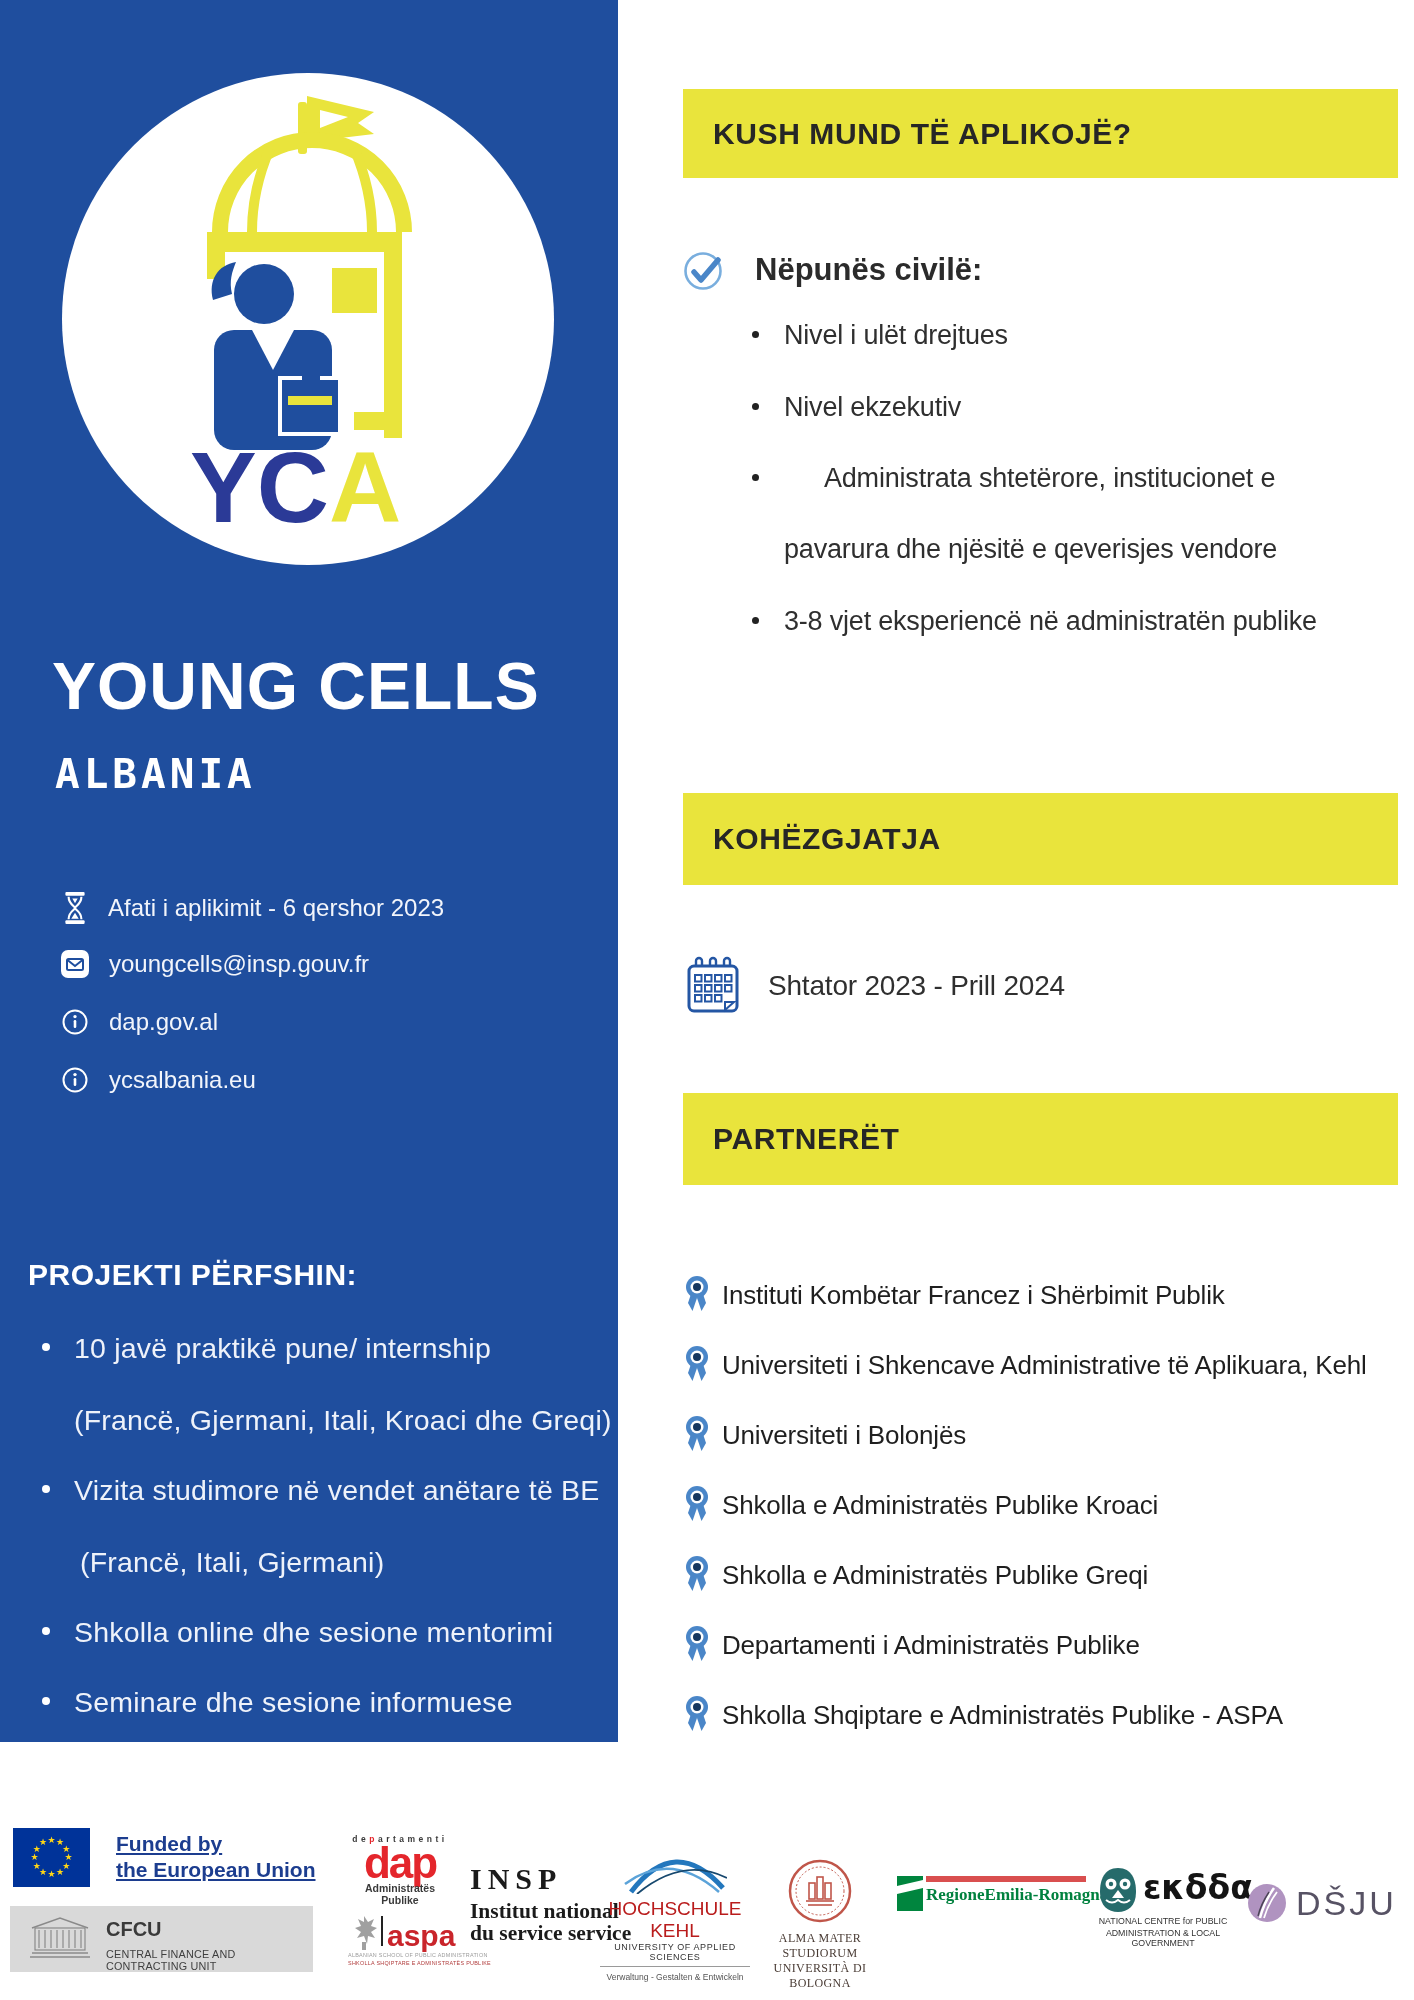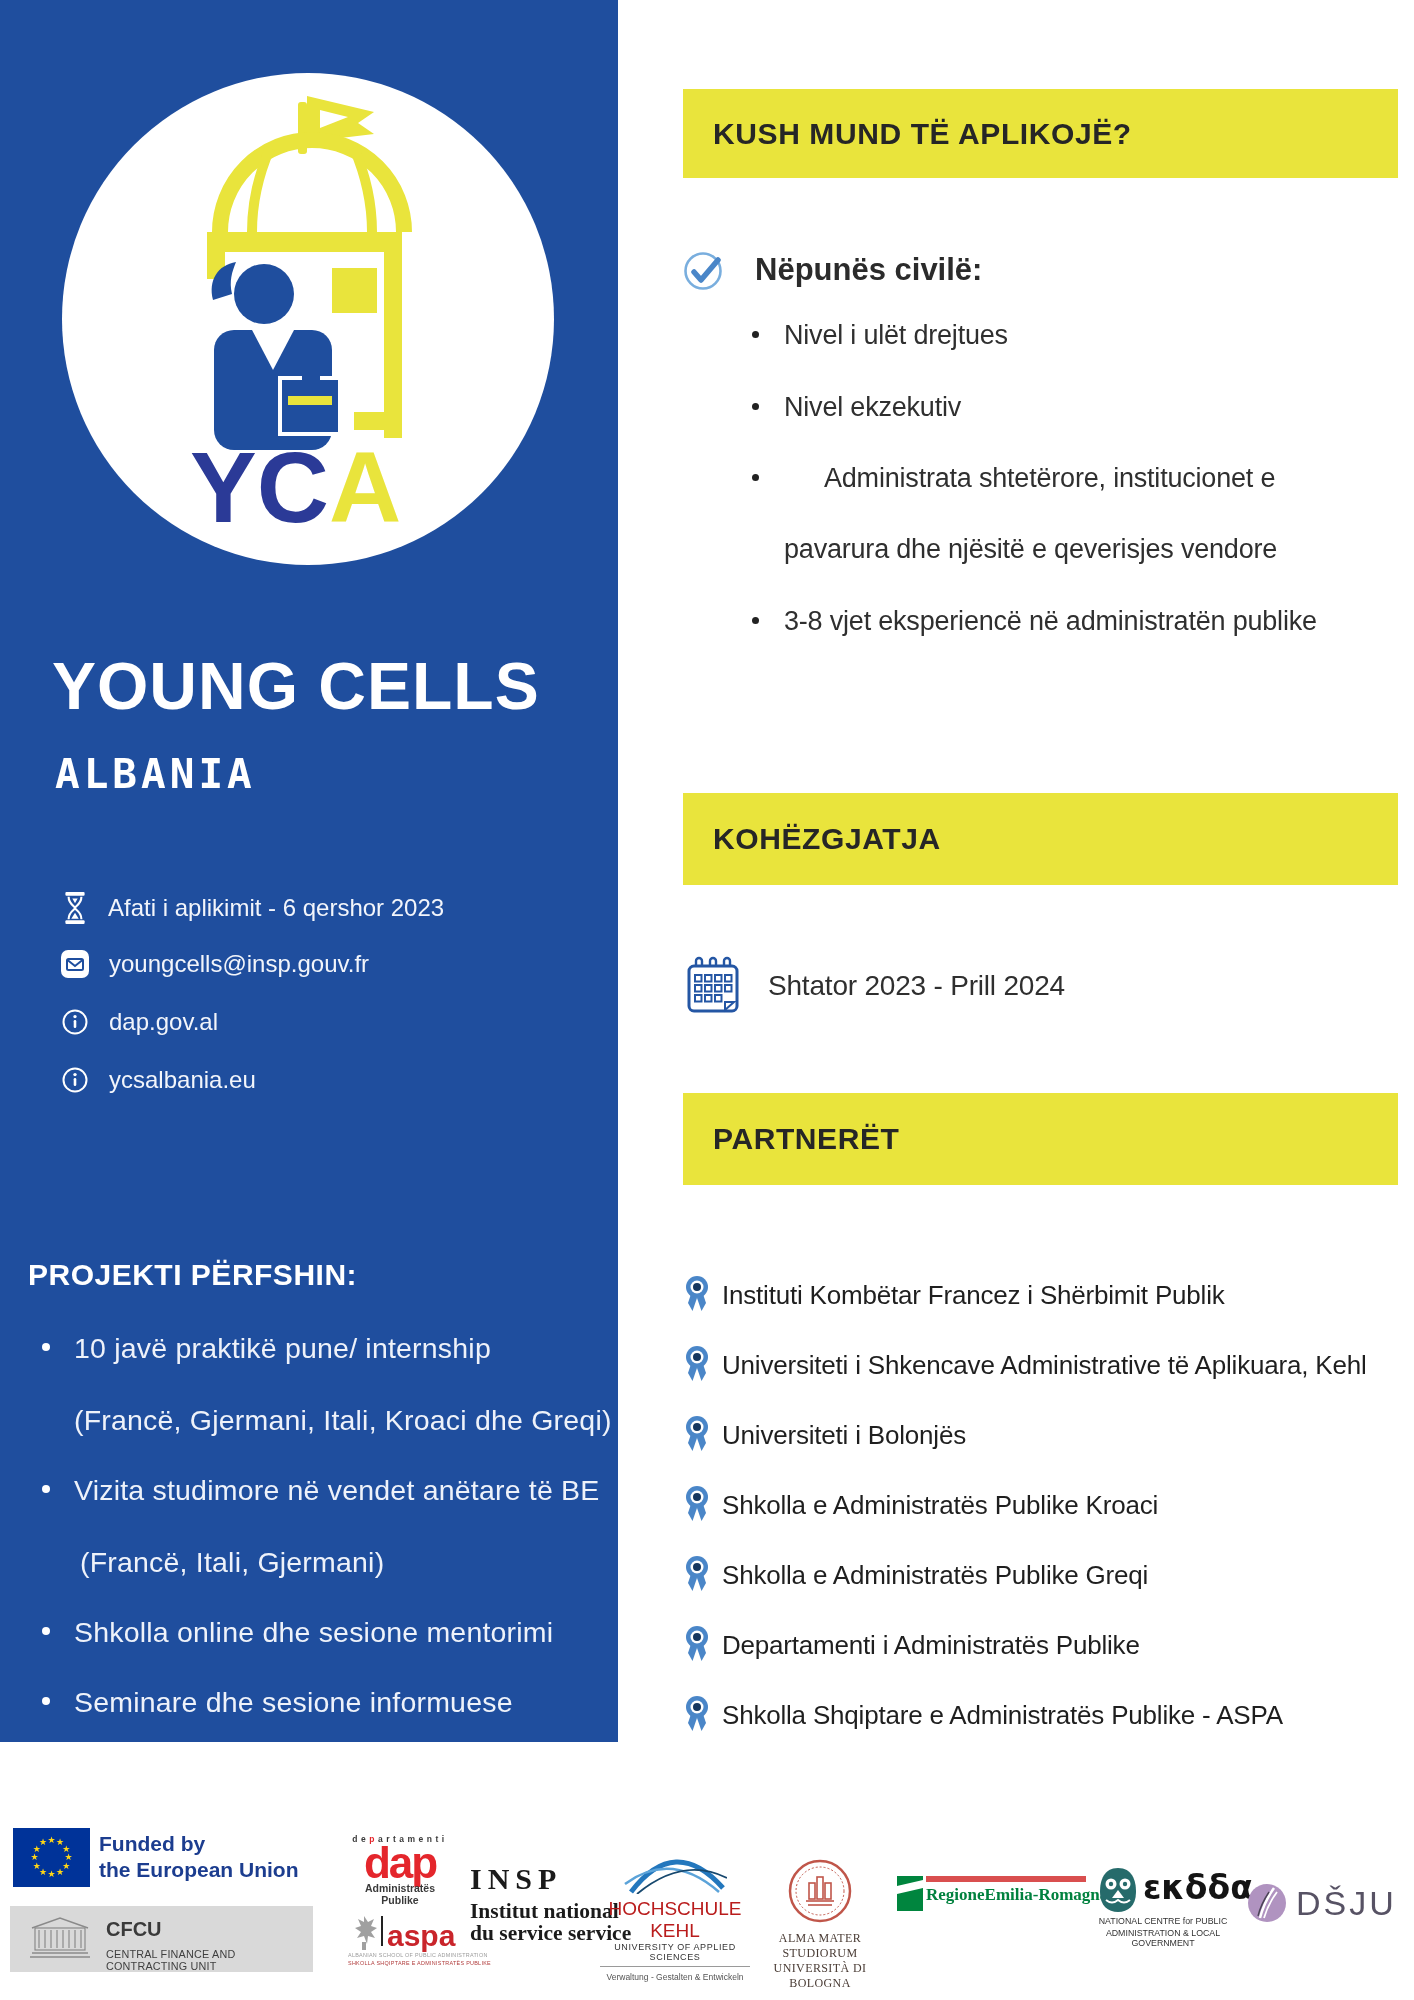--- a/index.html
+++ b/index.html
@@ -275,21 +275,21 @@
         <text x="53.2" y="40.5">★</text>
         <text x="47" y="46.7">★</text>
       <text x="38.5" y="49">★</text>
         <text x="30" y="46.7">★</text>
         <text x="23.8" y="40.5">★</text>
       <text x="21.5" y="32">★</text>
         <text x="23.8" y="23.5">★</text>
         <text x="30" y="17.3">★</text>
     </g>
   </svg>
-  <div class="abs eu-text" style="left:99px;top:1831px;">
+  <div class="abs eu-text" style="left:116px;top:1831px;text-decoration:underline;">
     <div>Funded by</div>
     <div>the European Union</div>
   </div>
 
   <div class="abs cfcu-bar">
     <svg class="abs" style="left:18px;top:8px;" width="64" height="50" viewBox="0 0 64 50">
       <polyline points="4,14 32,4 60,14" fill="none" stroke="#8a8a8a" stroke-width="1.5"></polyline>
       <rect x="7" y="14" width="50" height="22" fill="none" stroke="#8a8a8a" stroke-width="1.2"></rect>
       <g stroke="#8a8a8a" stroke-width="1.2">
         <line x1="11" y1="16" x2="11" y2="34"></line>

